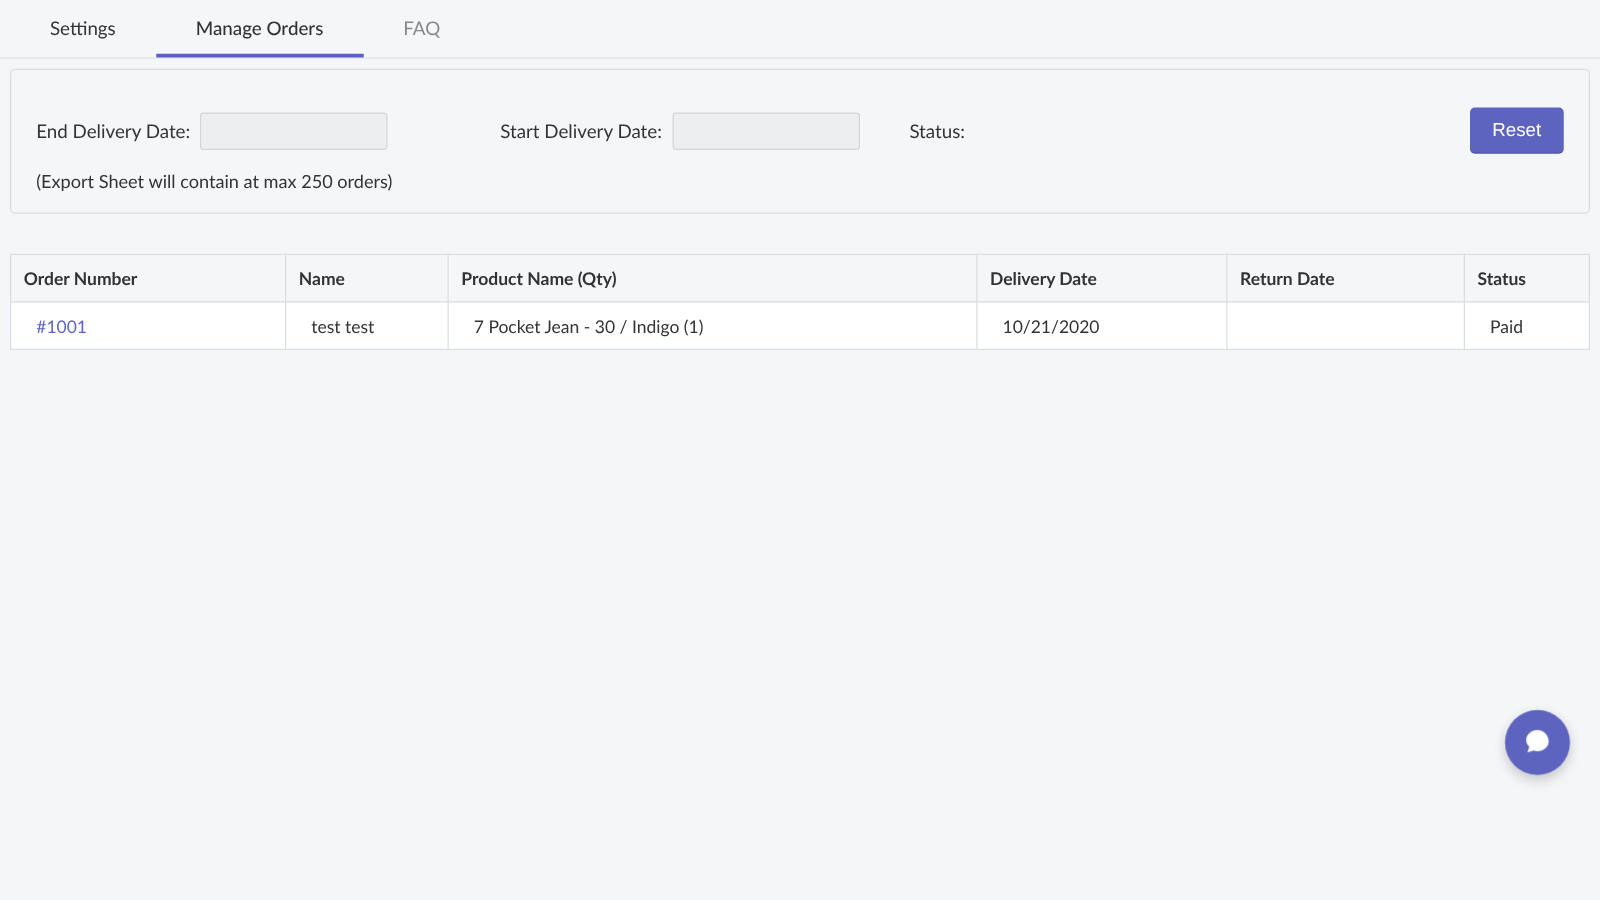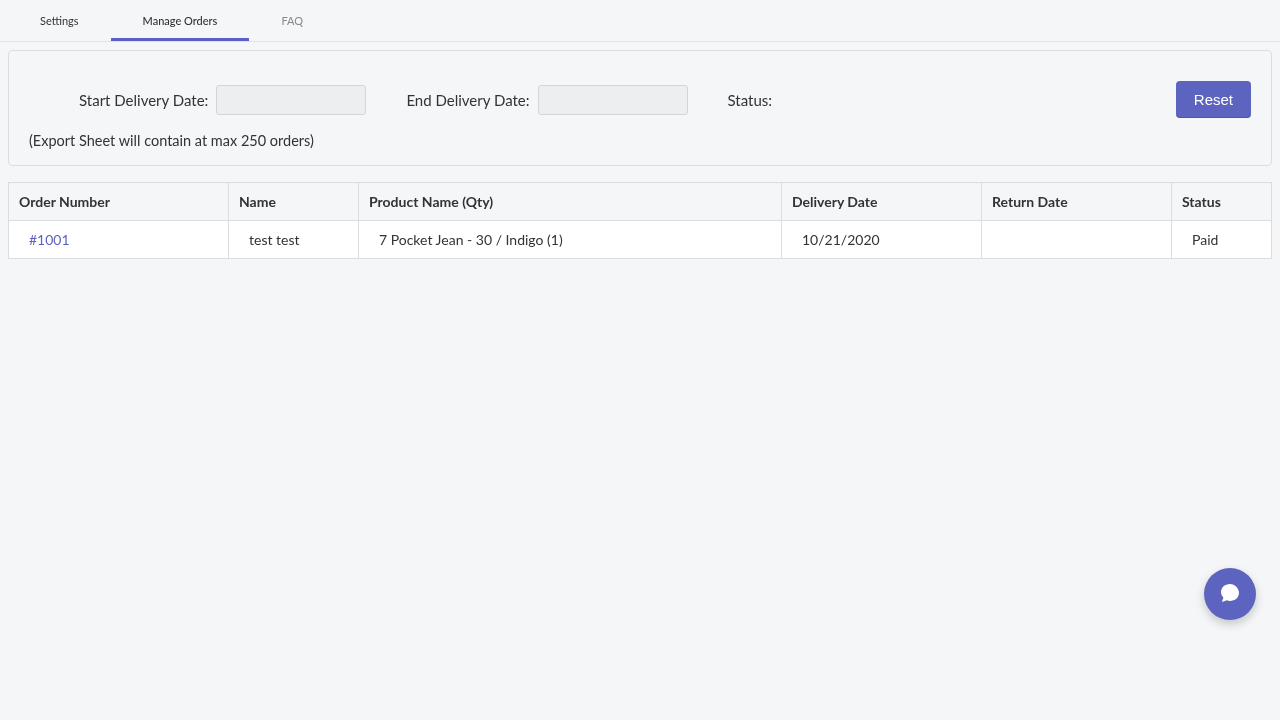--- a/index.html
+++ b/index.html
@@ -14,21 +14,21 @@
     }
     .topnav {
       background: #f4f6f8;
       border-bottom: 1px solid #e1e3e5;
       padding: 0 8px;
       display: flex;
     }
     .topnav-item {
       padding: 14px 32px 11px 32px;
       color: #333;
-      font-size: 11px;
+      font-size: 15px;
       cursor: pointer;
       border-bottom: 3px solid transparent;
     }
     .topnav-item.active {
       border-bottom: 3px solid #5c5fc7;
       font-weight: 500;
       color: #333;
     }
     .topnav-item.muted { color: #888; }
     .content { padding: 8px; }
@@ -96,21 +96,21 @@
     }
     .export-note {
       text-align: left;
       margin-top: 14px;
       font-size: 14.5px;
       color: #333;
     }
     .orders-table {
       width: 100%;
       border-collapse: collapse;
-      margin-top: 16px;
+      margin-top: 32px;
       background: #fff;
     }
     .orders-table th {
       background: #f4f6f8;
       border: 1px solid #dadde1;
       text-align: left;
       padding: 10px 10px;
       font-weight: 700;
       color: #333;
       font-size: 14px;
@@ -171,26 +171,26 @@
 <div class="topnav">
   <div class="topnav-item">Settings</div>
   <div class="topnav-item active">Manage Orders</div>
   <div class="topnav-item muted">FAQ</div>
 </div>
 
 <div class="content">
 
   <div class="filter-panel">
     <div class="filter-row">
+      <div class="filter-group">
+        <span class="filter-label">End Delivery Date:</span>
+        <input class="filter-input" value="" style="">
+      </div>
       <div class="filter-group" style="margin-left:50px;">
         <span class="filter-label">Start Delivery Date:</span>
-        <input class="filter-input" value="" style="">
-      </div>
-      <div class="filter-group">
-        <span class="filter-label">End Delivery Date:</span>
         <input class="filter-input" value="" style="">
       </div>
       <div class="filter-group">
         <span class="filter-label">Status:</span>
       </div>
       <div class="btn-row">
         <button class="btn">Reset</button>
       </div>
     </div>
     <div class="export-note">(Export Sheet will contain at max 250 orders)</div>

